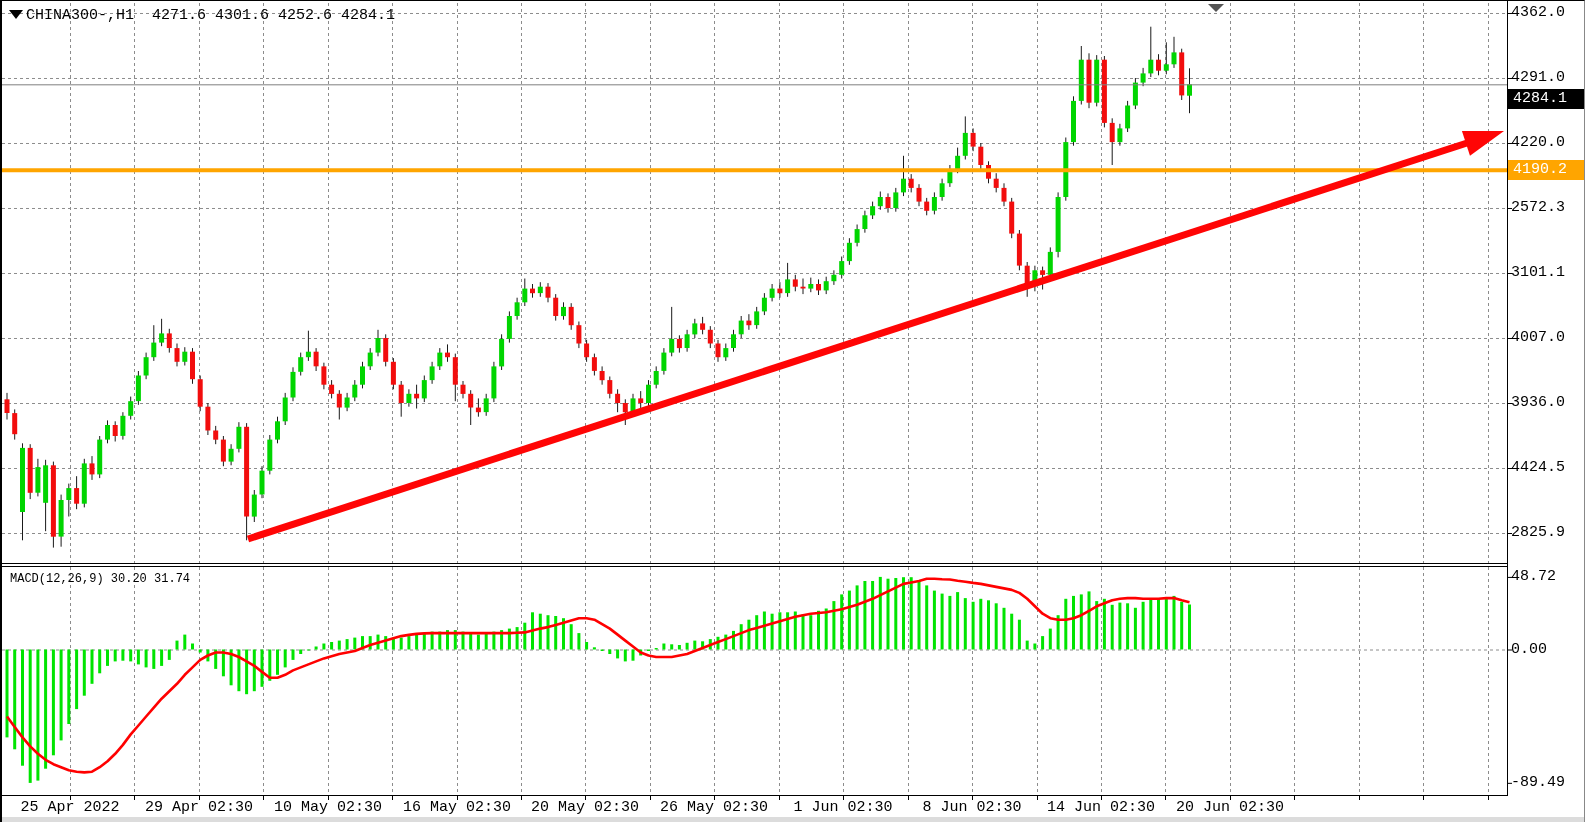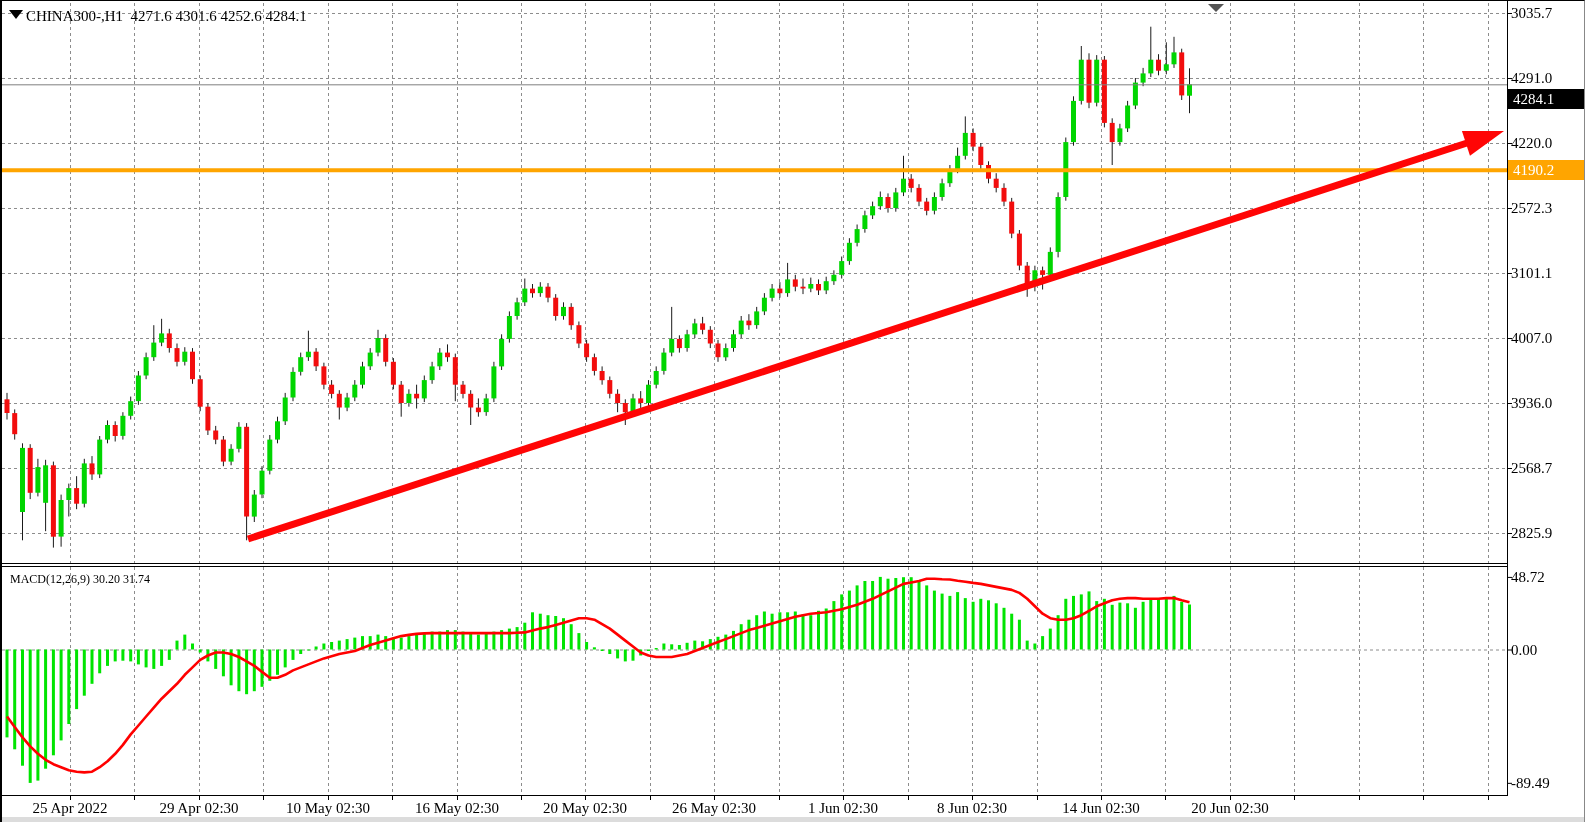--- a/index.html
+++ b/index.html
@@ -1,19 +1,19 @@
 <!DOCTYPE html>
 <html><head>
 <meta charset="utf-8">
 <style>
   html,body{margin:0;padding:0;background:#fff;}
   #stage{position:relative;width:1585px;height:822px;background:#ffffff;
     border-top:1px solid #000;border-left:2px solid #000;border-right:1px solid #888;
     box-sizing:border-box;overflow:hidden;
-    font-family:Liberation Serif, serif;}
+    font-family:Liberation Mono, monospace;}
   #chart-svg{position:absolute;left:0;top:0;}
   .lbl{position:absolute;font-size:15px;color:#000;white-space:nowrap;line-height:18px;}
   .axis-lbl{position:absolute;font-size:15px;color:#000;white-space:nowrap;height:18px;line-height:18px;}
   #title-bar{left:24px;top:6px;font-size:15px;}
   #macd-title{left:8px;top:569px;font-size:12px;}
   .badge{position:absolute;left:1506px;width:76px;height:20px;font-size:15px;line-height:20px;
     padding-left:5px;box-sizing:border-box;color:#fff;}
   #price-badge{background:#000000;}
   #level-badge{background:#FFA500;}
   .tri-down{position:absolute;width:0;height:0;border-left:7px solid transparent;
@@ -453,28 +453,28 @@
 
   <span class="tri-down" id="title-icon"></span>
   <div class="lbl" id="title-bar">
     <span>CHINA300-,H1</span>&nbsp;
     <span>4271.6 4301.6 4252.6 4284.1</span>
   </div>
 
   <div class="lbl" id="macd-title">MACD(12,26,9) 30.20 31.74</div>
 
   <div id="price-labels">
-      <div class="axis-lbl" style="left: 1509px; top: 2.997px;">3035.7</div>
+      <div class="axis-lbl" style="left: 1509px; top: 2.997px;">4362.0</div>
       <div class="axis-lbl" style="left: 1509px; top: 67.9975px;">4291.0</div>
       <div class="axis-lbl" style="left: 1509px; top: 132.998px;">4220.0</div>
       <div class="axis-lbl" style="left: 1509px; top: 197.999px;">2572.3</div>
       <div class="axis-lbl" style="left: 1509px; top: 262.999px;">3101.1</div>
       <div class="axis-lbl" style="left: 1509px; top: 328px;">4007.0</div>
       <div class="axis-lbl" style="left: 1509px; top: 393px;">3936.0</div>
-      <div class="axis-lbl" style="left: 1509px; top: 458px;">2568.7</div>
+      <div class="axis-lbl" style="left: 1509px; top: 458px;">4424.5</div>
       <div class="axis-lbl" style="left: 1509px; top: 523.001px;">2825.9</div>
     </div>
   <div id="macd-labels">
       <div class="axis-lbl" style="left: 1509px; top: 566.907px;">48.72</div>
       <div class="axis-lbl" style="left: 1509px; top: 639.5px;">0.00</div>
       <div class="axis-lbl" style="left: 1509px; top: 772.84px;">-89.49</div>
     </div>
   <div id="time-labels">
       <div class="axis-lbl" style="left: 68px; top: 798px; transform: translateX(-50%);">25 Apr 2022</div>
       <div class="axis-lbl" style="left: 197px; top: 798px; transform: translateX(-50%);">29 Apr 02:30</div>

